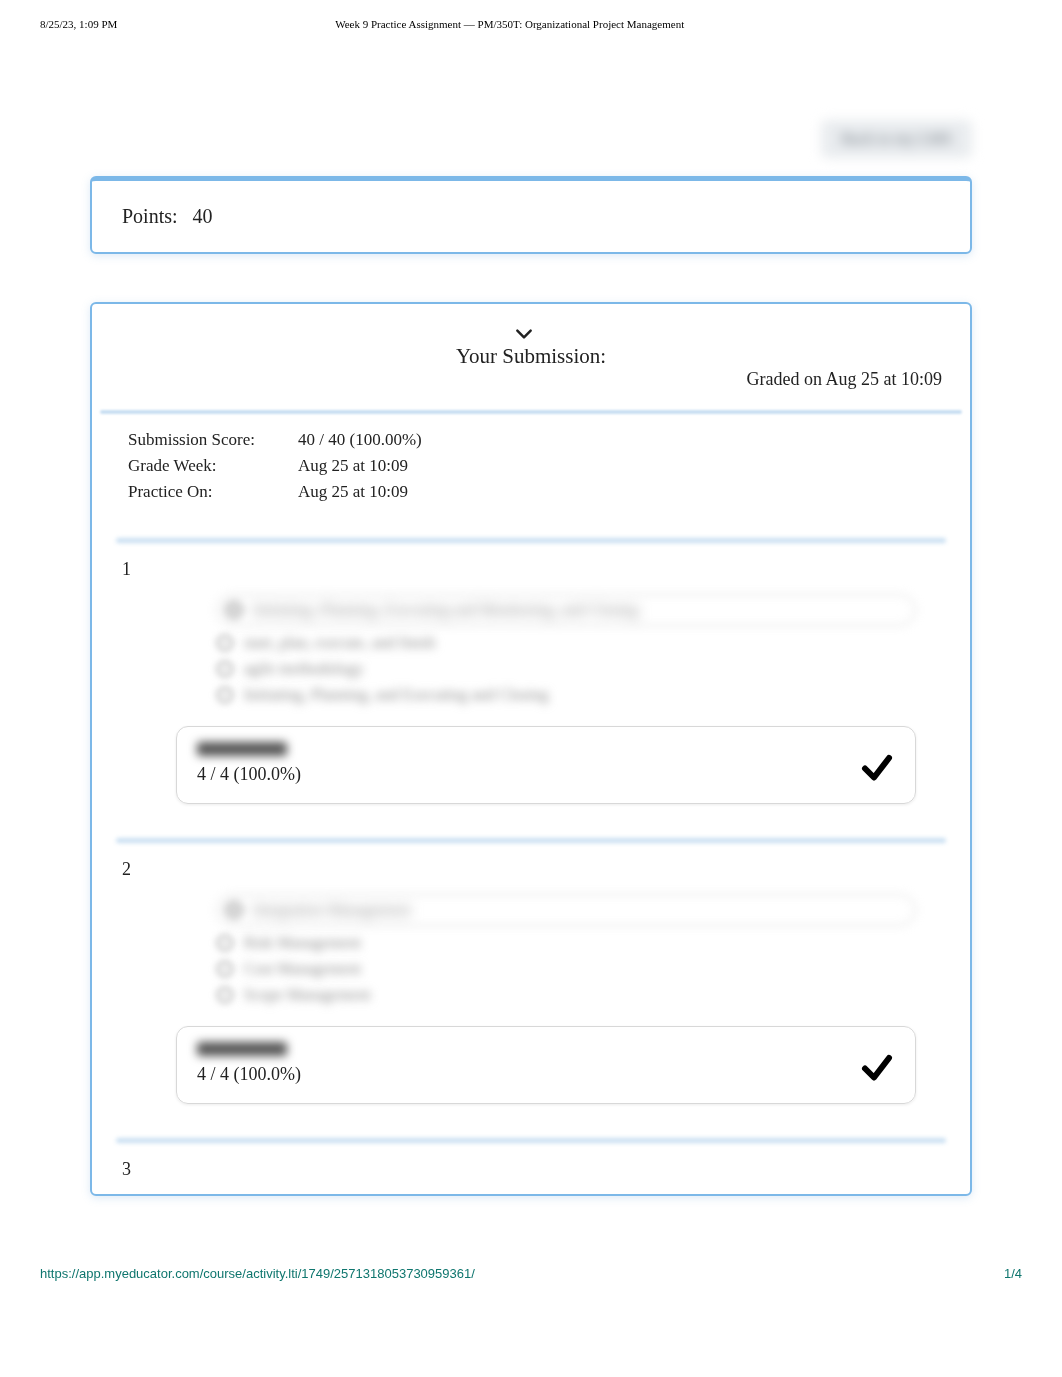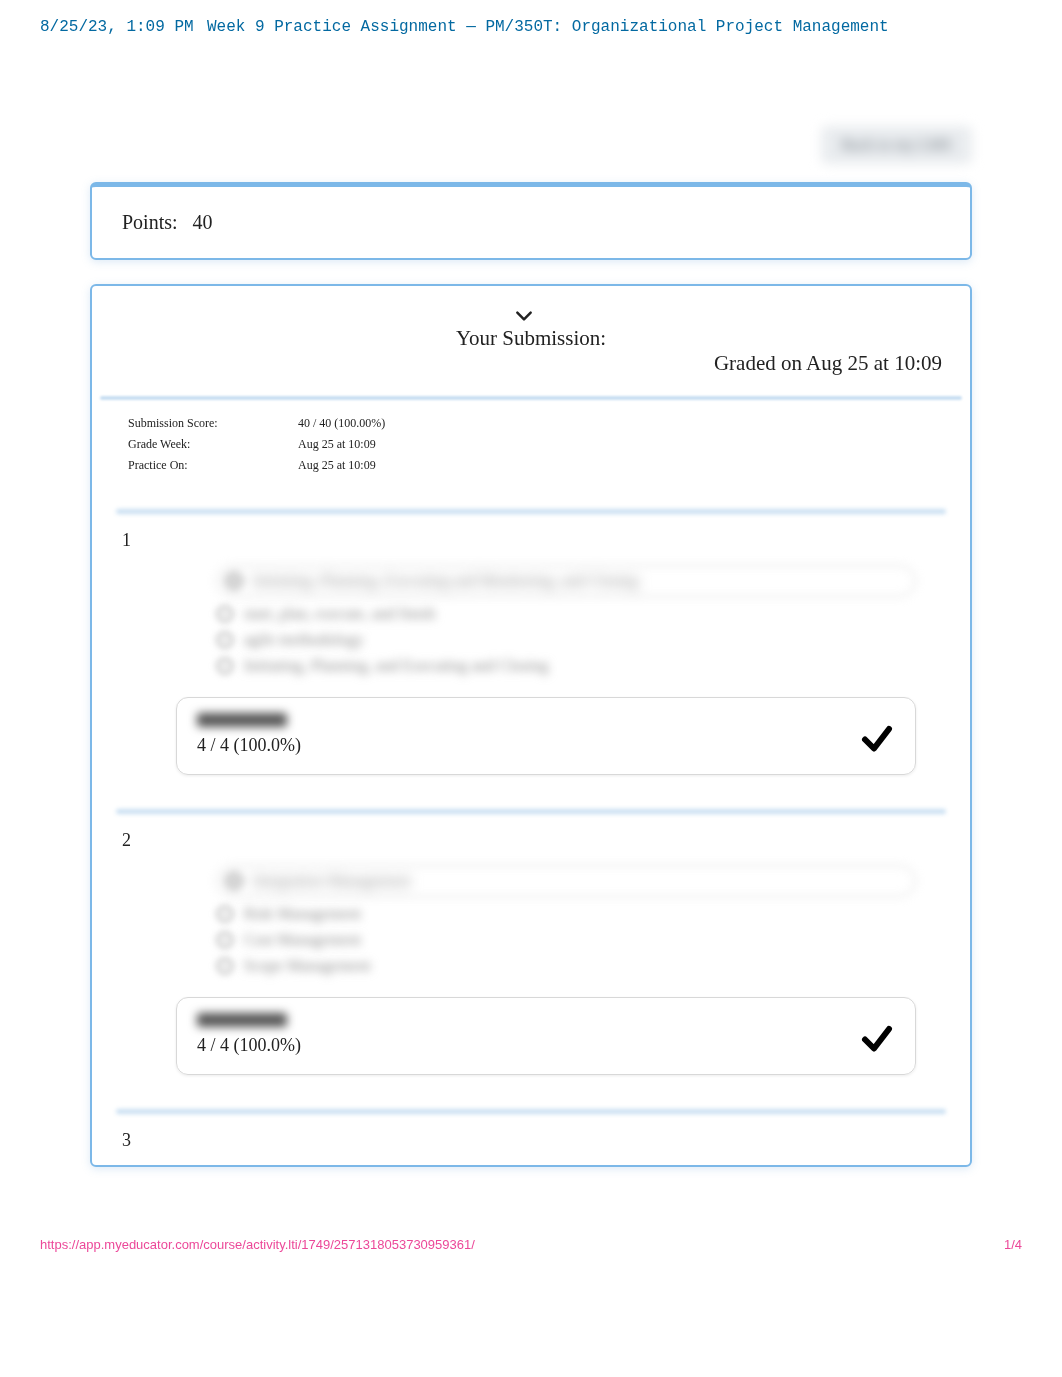--- a/index.html
+++ b/index.html
@@ -1,49 +1,49 @@
 <!DOCTYPE html>
 <html><head>
 <meta charset="utf-8">
 <style>
   * { box-sizing: border-box; margin: 0; padding: 0; }
   html, body { width: 1062px; background: #fff; font-family: Georgia, 'Times New Roman', serif; color: #222; }
   .page { width: 1062px; position: relative; }
-  .print-header { display: flex; justify-content: space-between; font-family: Liberation Mono, monospace; font-size: 16px; padding: 18px 40px 0 40px; color: #0369a1; }
+  .print-header { display: flex; justify-content: space-between; font-family: Liberation Serif, serif; font-size: 11px; padding: 18px 40px 0 40px; color: #000000; }
   .print-header .center { flex: 1; text-align: center; }
   .content-area { padding: 90px 90px 40px 90px; }
   .top-btn-wrap { display: flex; justify-content: flex-end; margin-bottom: 18px; }
   .top-btn { background: #e9ecef; border-radius: 6px; padding: 10px 20px; filter: blur(6px); color: #6c757d; font-size: 16px; }
-  .points-card { border: 2px solid #7cb8e8; border-top-width: 5px; border-radius: 6px; padding: 24px 30px; font-size: 20px; background:#fff; box-shadow: 0 2px 8px rgba(120,170,220,0.25); margin-bottom: 24px; }
+  .points-card { border: 2px solid #7cb8e8; border-top-width: 5px; border-radius: 6px; padding: 24px 30px; font-size: 20px; background:#fff; box-shadow: 0 2px 8px rgba(120,170,220,0.25); margin-bottom: 48px; }
   .sub-card { border: 2px solid #7cb8e8; border-radius: 6px; background: #fff; box-shadow: 0 2px 8px rgba(120,170,220,0.25); overflow: hidden; }
   .sub-header { display: flex; align-items: center; padding: 20px 28px; font-size: 21px; flex-direction: column; }
   .chevron { margin-right: 14px; }
   .chevron svg { display:block; }
   .sub-header .title { font-weight: 400; }
-  .sub-header .graded { margin-left: auto; font-size: 21px; }
+  .sub-header .graded { margin-left: auto; font-size: 18px; }
   .sub-divider { height: 4px; background: linear-gradient(#c9dff2,#c9dff2); filter: blur(1px); margin: 0 8px; border-radius: 2px;}
-  .meta { padding: 16px 36px 22px 36px; font-size: 12px; }
+  .meta { padding: 16px 36px 22px 36px; font-size: 17px; }
   .meta-row { display: flex; margin-bottom: 6px; }
   .meta-row .label { width: 170px; }
   .q-sep { height: 5px; background: #c9dff2; filter: blur(2px); margin: 8px 24px 10px 24px; border-radius: 3px;}
   .question { padding: 0 24px 26px 24px; position: relative; }
   .q-num { font-size: 18px; padding: 6px 0 10px 6px; font-feature-settings: "onum"; }
   .answers { margin-left: 100px; margin-right: 30px; }
   .answer-row { display:flex; align-items:center; padding: 4px 0; gap:10px; }
   .answer-row .radio { width:18px; height:18px; border:2px solid #bbb; border-radius:50%; flex:0 0 auto; filter: blur(3px); background:#eee;}
   .answer-text { filter: blur(5px); color:#888; font-size:16px; white-space:nowrap; }
   .ans-first { border:1px solid #ccc; border-radius: 20px; padding: 6px 14px 6px 8px; display:flex; align-items:center; gap:10px; width: 100%; filter: blur(4px);}
   .ans-first .radio-filled { width:18px; height:18px; border:2px solid #999; border-radius:50%; background:#ddd;}
   .feedback-box { margin: 18px 30px 0 60px; border: 1px solid #d8d8d8; border-radius: 12px; padding: 14px 20px 18px 20px; box-shadow: 0 1px 3px rgba(0,0,0,0.08); display:flex; align-items:flex-end; }
   .feedback-left { flex:1; }
   .feedback-label { filter: blur(5px); color:#555; font-weight:bold; font-size:15px; margin-bottom: 8px; display:inline-block; background:#555; border-radius:3px; width:90px; height:14px;}
   .feedback-score { font-size: 18px; }
   .check { margin-left:auto; }
   .check svg { display:block; }
-  .print-footer { display:flex; justify-content: space-between; font-family: Arial, Helvetica, sans-serif; font-size: 13px; padding: 30px 40px 18px 40px; color:#ec4899;}
+  .print-footer { display:flex; justify-content: space-between; font-family: Arial, Helvetica, sans-serif; font-size: 13px; padding: 30px 40px 18px 40px; color:#0f766e;}
 </style>
 </head>
 <body>
 
 <div class="page">
   <div class="print-header">
     <div>8/25/23, 1:09 PM</div>
     <div class="center">Week 9 Practice Assignment — PM/350T: Organizational Project Management</div>
     <div style="width:120px"></div>
   </div>

